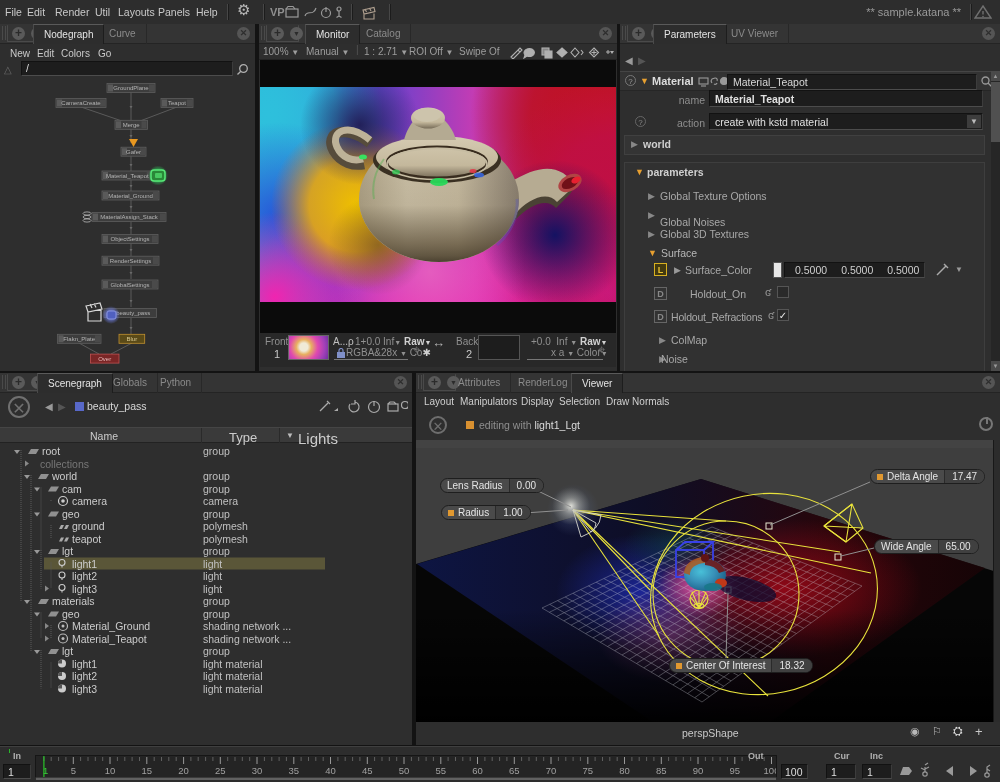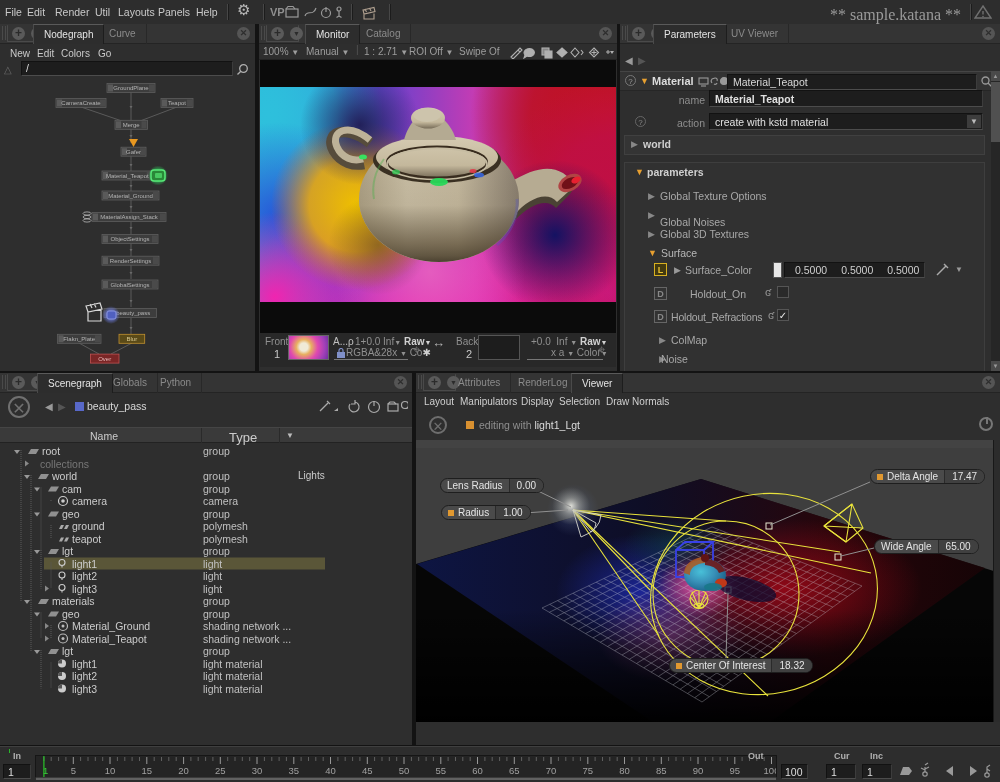--- a/index.html
+++ b/index.html
@@ -6,21 +6,21 @@
 html,body { width:1000px; height:782px; background:#111; overflow:hidden;
   font-family:"Liberation Sans", sans-serif; }
 .abs { position:absolute; }
 #root { position:relative; width:1000px; height:782px; background:#131313; }
 
 
 #menubar { position:absolute; left:0; top:0; width:1000px; height:24px;
   background:#2d2d2d; color:#c9c9c9; font-size:10.5px; }
 #menubar .mi { position:absolute; top:6px; }
 #menubar .sep { position:absolute; top:4px; width:1px; height:16px; background:#474747; box-shadow:1px 0 0 #1c1c1c; }
-#title { position:absolute; top:6px; right:39px; color:#9a9a9a; font-size:16px;font-family:Liberation Serif, serif; }
+#title { position:absolute; top:6px; right:39px; color:#9a9a9a; font-size:11px; }
 
 
 .panel { position:absolute; background:#2e2e2e; }
 .tabbar { position:absolute; left:0; top:0; right:0; height:20px; background:#343434; border-bottom:1px solid #242424; }
 .tabbar:before { content:""; position:absolute; left:2px; top:2px; width:2px; height:14px; border-left:1px solid #4a4a4a; border-right:1px solid #4a4a4a; }
 .pmbox { position:absolute; left:7px; top:1px; width:33px; height:17px; border:1px solid #4a4a4a; border-top:none; border-radius:1px; }
 .pmbox:before { content:"+"; position:absolute; left:4px; top:2px; width:13px; height:13px; border-radius:50%; background:#5a5a5a; color:#2b2b2b; font-size:12px; font-weight:bold; text-align:center; line-height:12px; }
 .pmbox:after { content:"\25BC"; position:absolute; left:23px; top:2px; width:13px; height:13px; border-radius:50%; background:#5a5a5a; color:#2b2b2b; font-size:7px; text-align:center; line-height:13px; }
 .tab { position:absolute; top:0; height:20px; line-height:20px; padding:0 10px; color:#8b8b8b; font-size:10px; border-right:1px solid #282828; }
 .tab.active { background:#2d2d2d; color:#e3e3e3; border-top:1px solid #5a5a5a; border-left:1px solid #4a4a4a; border-right:1px solid #1d1d1d; }
@@ -501,21 +501,21 @@
         </g>
         <g>
             <circle cx="87" cy="6" r="3.5" fill="none" stroke="#aaa" stroke-width="1.2"></circle>
             <line x1="89.5" y1="8.5" x2="93" y2="12" stroke="#aaa" stroke-width="1.2"></line>
           </g>
       </svg>
       <div class="abs" style="left:0px;top:33px;width:412px;height:16px;background:#3a3a3a;border-top:1px solid #454545;border-bottom:1px solid #222;">
         <span class="abs" style="left:90px;top:2px;color:#ccc;font-size:10.5px;">Name</span>
         <span class="abs" style="left:229px;top:2px;color:#ccc;font-size:13px;">Type</span>
         <span class="abs" style="left:286px;top:3px;color:#bbb;font-size:8px;">▼</span>
-        <span class="abs" style="left:298px;top:2px;color:#ccc;font-size:10px;margin-top:40px;">Lights</span>
+        <span class="abs" style="left:298px;top:2px;color:#ccc;font-size:15px;">Lights</span>
         <div class="abs" style="left:201px;top:0;width:1px;height:15px;background:#2a2a2a;"></div>
         <div class="abs" style="left:279px;top:0;width:1px;height:15px;background:#2a2a2a;"></div>
       </div>
       <div class="abs" id="sgtree" style="left:0;top:50px;width:412px;height:280px;"><svg width="412" height="280" font-family="Liberation Sans, sans-serif" font-size="10.5">
             <rect x="44" y="113.5" width="281" height="12" fill="#5a5638"></rect>
             <line x1="21" y1="6.0" x2="21" y2="157.0" stroke="#5a5a5a" stroke-width="1" stroke-dasharray="1,1"></line>
             <line x1="31" y1="31.0" x2="31" y2="157.0" stroke="#5a5a5a" stroke-width="1" stroke-dasharray="1,1"></line>
             <line x1="41" y1="43.5" x2="41" y2="107.0" stroke="#5a5a5a" stroke-width="1" stroke-dasharray="1,1"></line>
             <line x1="41" y1="106.0" x2="41" y2="144.5" stroke="#5a5a5a" stroke-width="1" stroke-dasharray="1,1"></line>
             <line x1="31" y1="156.0" x2="31" y2="207.0" stroke="#5a5a5a" stroke-width="1" stroke-dasharray="1,1"></line>
@@ -813,20 +813,27 @@
         <div class="vlabel" style="left:458px;top:99px;">
             <span class="vname">Wide Angle</span>
             <span class="vval">65.00</span>
           </div>
         <div class="vlabel" style="left:253px;top:218px;">
             <span class="vname"><span class="osq"></span>Center Of Interest</span>
             <span class="vval">18.32</span>
           </div>
       </div>
 
+      <div class="abs" style="left:0;top:328px;width:584px;height:23px;background:#2e2e2e;">
+        <span class="abs" style="left:266px;top:5px;font-size:10.5px;color:#c8c8c8;">perspShape</span>
+        <span class="abs" style="left:494px;top:3px;color:#b8b8b8;font-size:11px;">◉</span>
+        <span class="abs" style="left:516px;top:3px;color:#b8b8b8;font-size:11px;">⚐</span>
+        <span class="abs" style="left:537px;top:2px;color:#e8e8e8;font-size:12px;">⛭</span>
+        <span class="abs" style="left:559px;top:2px;color:#c8c8c8;font-size:13px;">+</span>
+      </div>
     </div>
   </div>
 
   <div id="timeline">
 <div class="abs" style="left:13px;top:4px;color:#b0b0b0;font-size:9px;font-weight:bold;">In</div>
 <div class="inp" style="left:3px;top:17px;width:28px;height:15px;line-height:14px;padding-left:4px;">1</div>
 <div class="abs" style="left:35px;top:8px;width:742px;height:23px;background:#242424;border:1px solid #161616;border-bottom-color:#3a3a3a;">
 <svg width="740" height="21">
           <line x1="7.9" y1="1" x2="7.9" y2="5" stroke="#686868" stroke-width="0.9"></line>
           <line x1="15.2" y1="1" x2="15.2" y2="5" stroke="#686868" stroke-width="0.9"></line>

